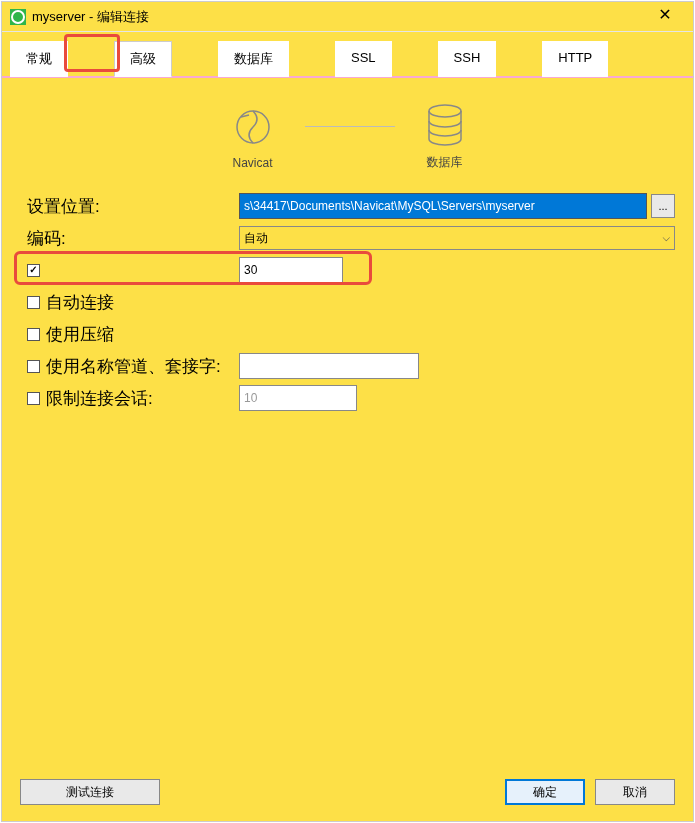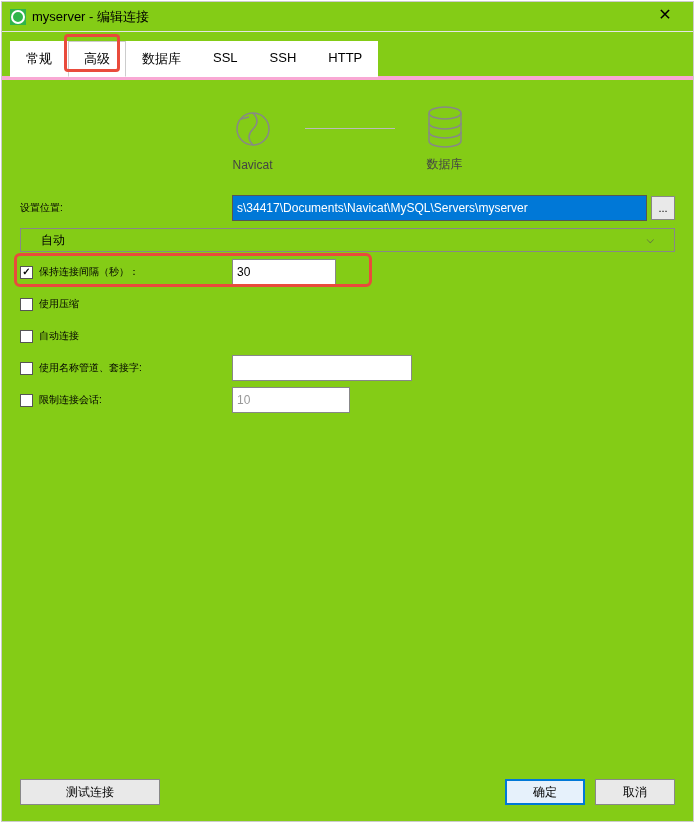--- a/index.html
+++ b/index.html
@@ -10,21 +10,21 @@
       width: 695px;
       height: 823px;
       overflow: hidden;
       position: relative;
     }
     .window {
       border: 1px solid #ccc;
       width: 693px;
       height: 821px;
       margin: 1px;
-      background: #84cc16;
+      background: #fde047;
       display: flex;
       flex-direction: column;
     }
     .titlebar {
       height: 30px;
       display: flex;
       align-items: center;
       padding: 0 8px;
       border-bottom: 1px solid #e5e5e5;
     }
@@ -52,21 +52,22 @@
       text-align: center;
       line-height: 24px;
       font-size: 16px;
       font-family: Arial;
       cursor: pointer;
     }
     .tabs {
       display: flex;
       padding: 8px 8px 0 8px;
       position: relative;
-      border-bottom: 4px solid #f9a8d4;
+      border-bottom: 2px solid #f9a8d4;
+      gap: 46px;
     }
     .tab {
       padding: 8px 15px;
       font-size: 13px;
       cursor: pointer;
       border: 1px solid transparent;
       border-bottom: none;
       position: relative;
       bottom: -1px;
       background: #fff;
@@ -110,21 +111,22 @@
       display: flex;
       align-items: center;
       min-height: 30px;
       margin-bottom: 2px;
     }
     .row-label {
       width: 212px;
       display: flex;
       align-items: center;
       gap: 4px;
-      font-size: 10px;
+      font-size: 17px;
+      margin-left: 7px;
     }
     .checkbox {
       width: 13px;
       height: 13px;
       border: 1px solid #555;
       display: inline-flex;
       align-items: center;
       justify-content: center;
       font-size: 10px;
       line-height: 1;
@@ -145,21 +147,21 @@
       color: #fff;
       border: 1px solid #555;
     }
     .text-input:disabled { color: #999; background: #fff;}
     .select-wrap {
       flex: 1;
       display: flex;
       border: 1px solid #888;
       height: 24px;
       align-items: center;
-      padding: 0 20px;
+      padding: 0 4px;
       cursor: pointer;
       justify-content: space-between;
     }
     .select-arrow { font-size: 10px; color: #555; }
     .browse-btn {
       width: 24px;
       height: 24px;
       border: 1px solid #888;
       background: #e9e9e9;
       margin-left: 4px;
@@ -243,46 +245,46 @@
 
     <div class="form" style="position:relative;">
 
       <div class="row">
         <div class="row-label">设置位置:</div>
         <input class="text-input selected" style="flex: 1 1 0%;" value="s\34417\Documents\Navicat\MySQL\Servers\myserver">
         <div class="browse-btn">...</div>
       </div>
 
       <div class="row">
+        <div class="row-label">编码:</div>
         <div class="select-wrap">
           <span>自动</span>
           <span class="select-arrow">⌵</span>
         </div>
       </div>
 
       <div class="row" style="position:relative;">
         <div class="row-label">
           <span class="checkbox checked"></span>
-          <span>保持连接间隔（秒）：</span>
         </div>
         <input class="text-input" style="width: 104px;" value="30">
         <div class="highlight-interval" style="left:-6px; top:-4px; width:358px; height:34px;"></div>
       </div>
 
       <div class="row">
         <div class="row-label">
           <span class="checkbox"></span>
+          <span>自动连接</span>
+        </div>
+      </div>
+
+      <div class="row">
+        <div class="row-label">
+          <span class="checkbox"></span>
           <span>使用压缩</span>
-        </div>
-      </div>
-
-      <div class="row">
-        <div class="row-label">
-          <span class="checkbox"></span>
-          <span>自动连接</span>
         </div>
       </div>
 
       <div class="row">
         <div class="row-label">
           <span class="checkbox"></span>
           <span>使用名称管道、套接字:</span>
         </div>
         <input class="text-input" style="width: 180px;" value="">
       </div>

